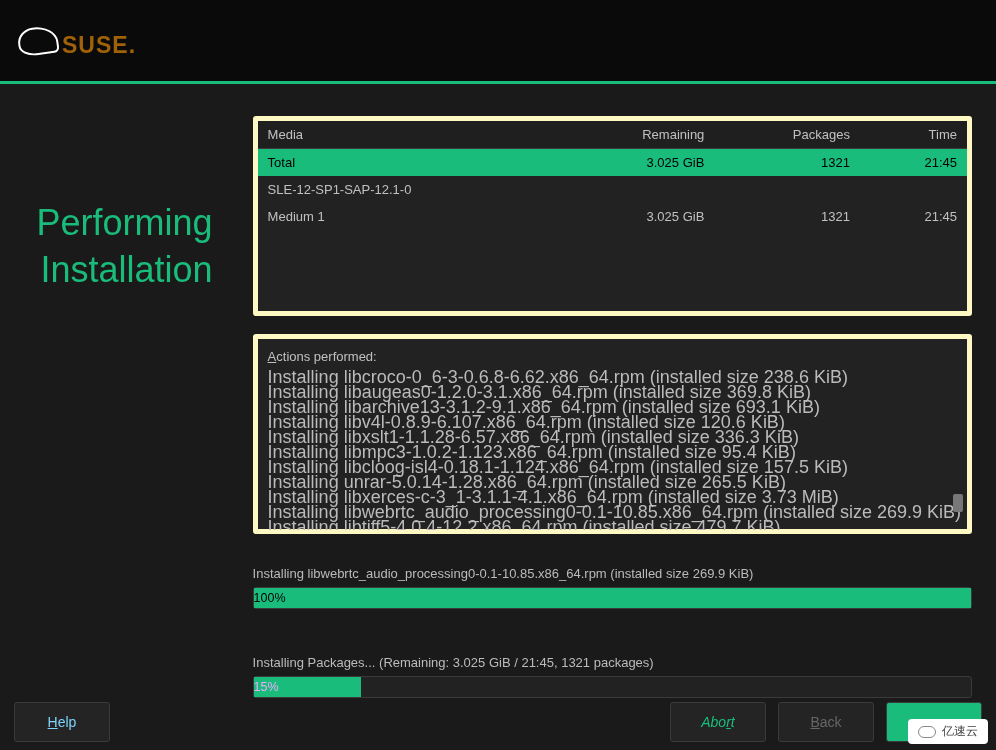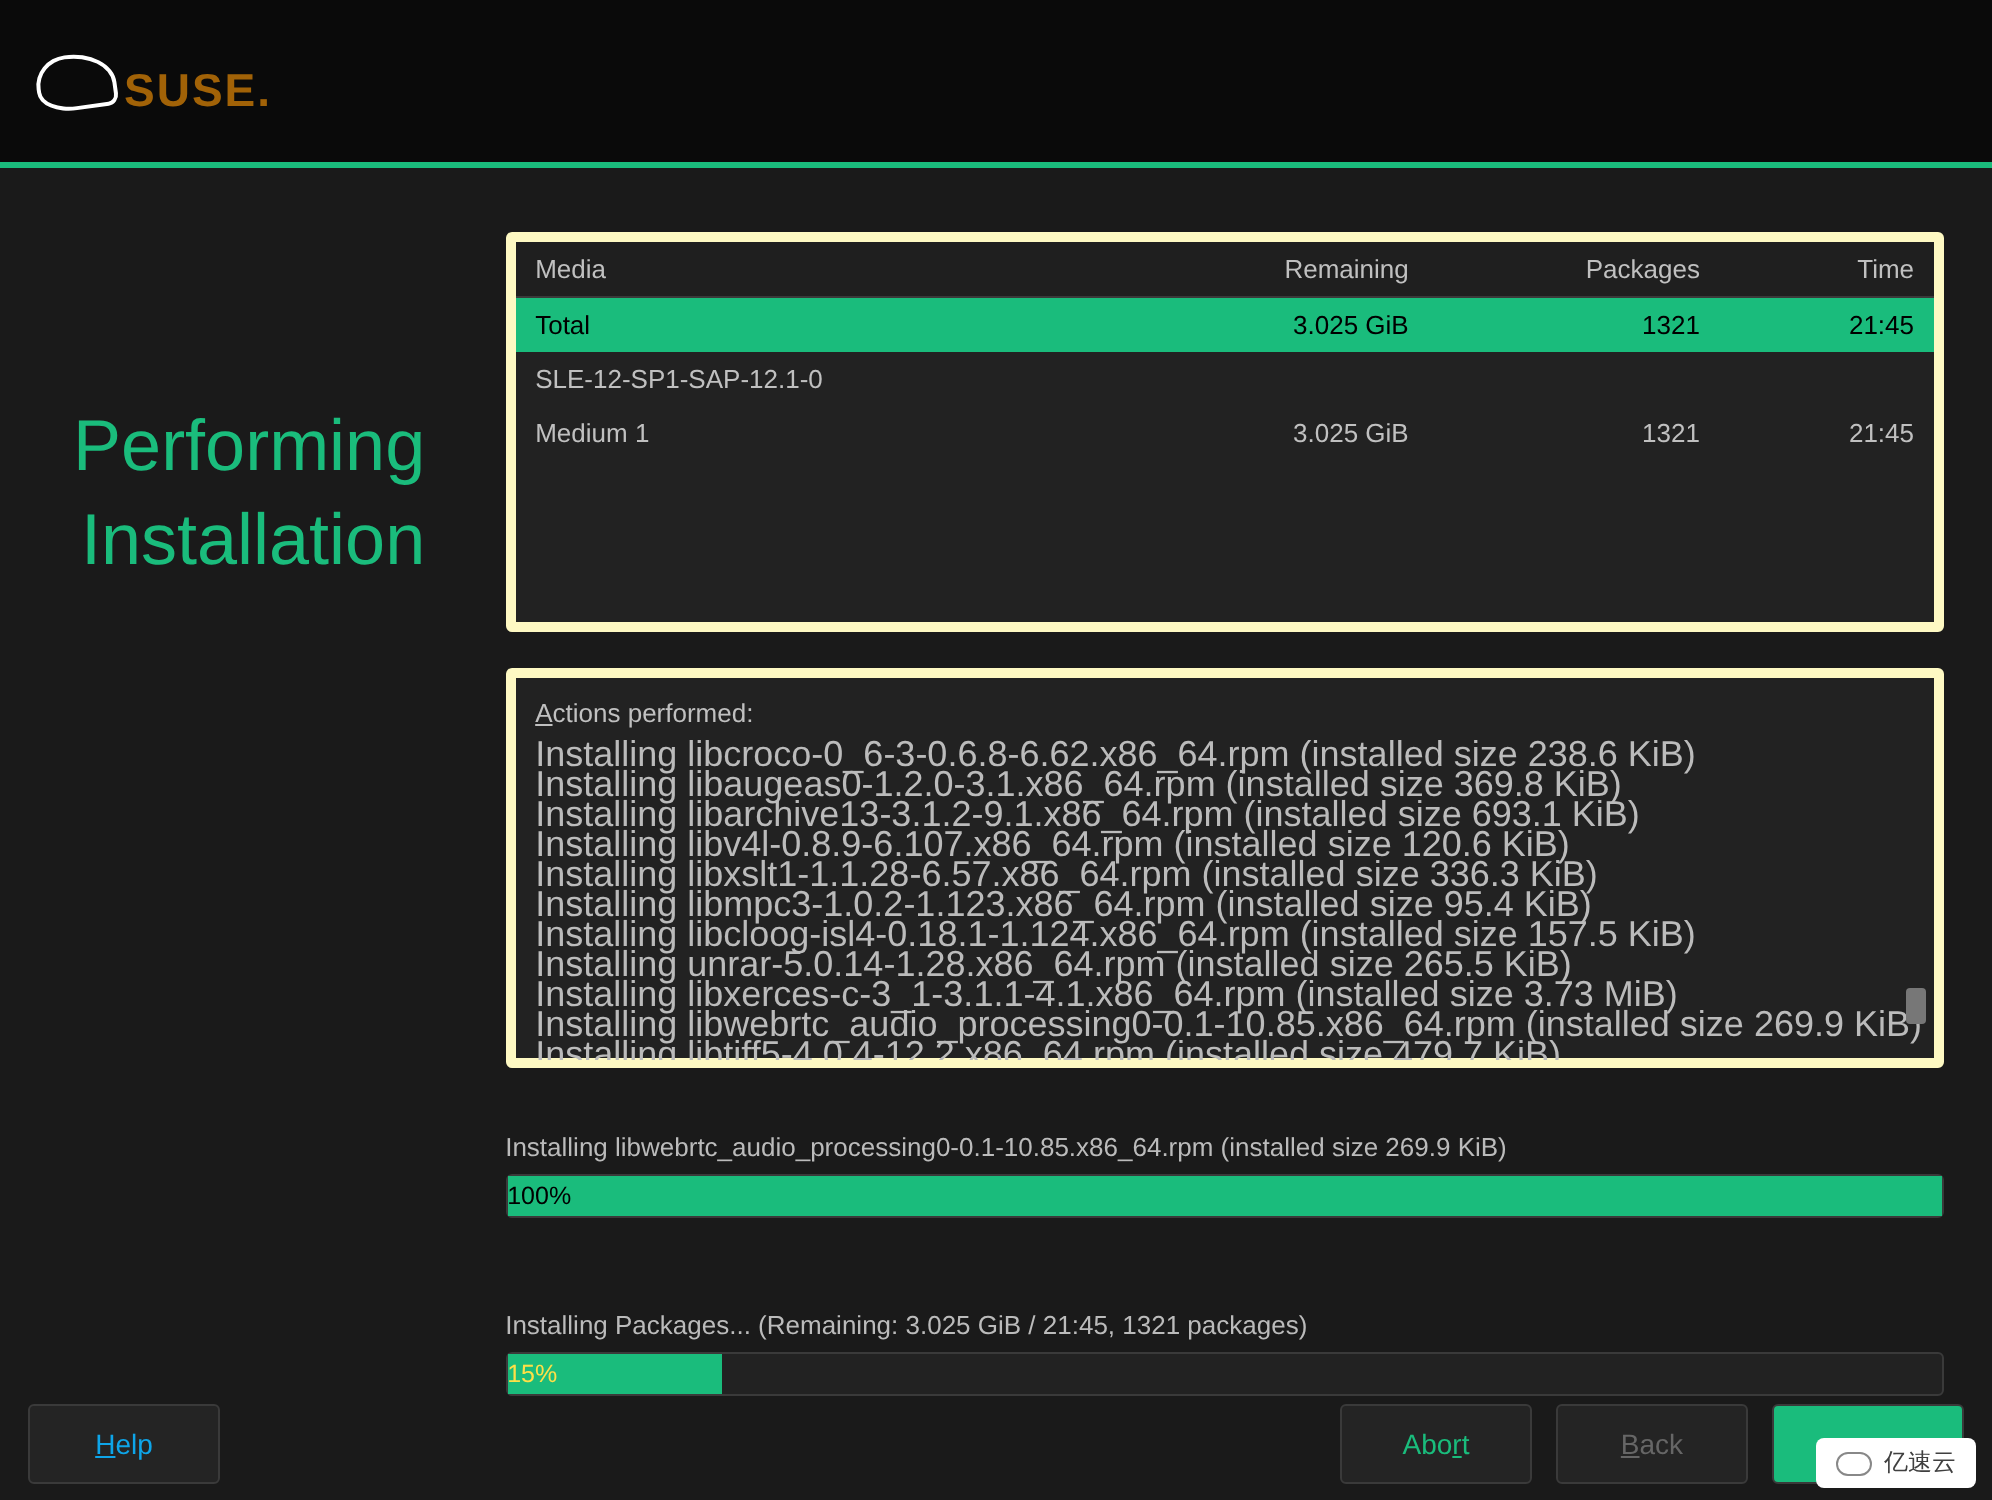--- a/index.html
+++ b/index.html
@@ -135,46 +135,46 @@
   }
   .progress-text {
     position: absolute;
     left: 0; right: 0;
     text-align: left;
     line-height: 20px;
     font-size: 12.5px;
     color: #000;
     top:0;
   }
-  .progress-text.light { color:#fde047; }
+  .progress-text.light { color:#f0abfc; }
   .footer {
     position: absolute;
     bottom: 0;
     left: 0;
     right: 0;
     height: 56px;
     display: flex;
     align-items: center;
     padding: 0 14px;
   }
   .btn {
     height: 40px;
     min-width: 96px;
     border: 1px solid #3a3a3a;
     background: #242424;
-    color: #0ea5e9;
+    color: #7dd3fc;
     font-size: 14px;
     border-radius: 3px;
     cursor: pointer;
     display: inline-flex;
     align-items: center;
     justify-content: center;
   }
   .btn .u { text-decoration: underline; }
-  .btn.abort { color: #1abc7c; }
+  .btn.abort { color: #1abc7c; font-style: italic; }
   .btn.disabled { color: #666; }
   .btn.primary { background: #1abc7c; color: #000; }
   .footer-spacer { flex: 1; }
   .footer .btn + .btn { margin-left: 12px; }
   .watermark {
     position: absolute;
     right: 8px;
     bottom: 6px;
     background: #fff;
     color: #404040;

